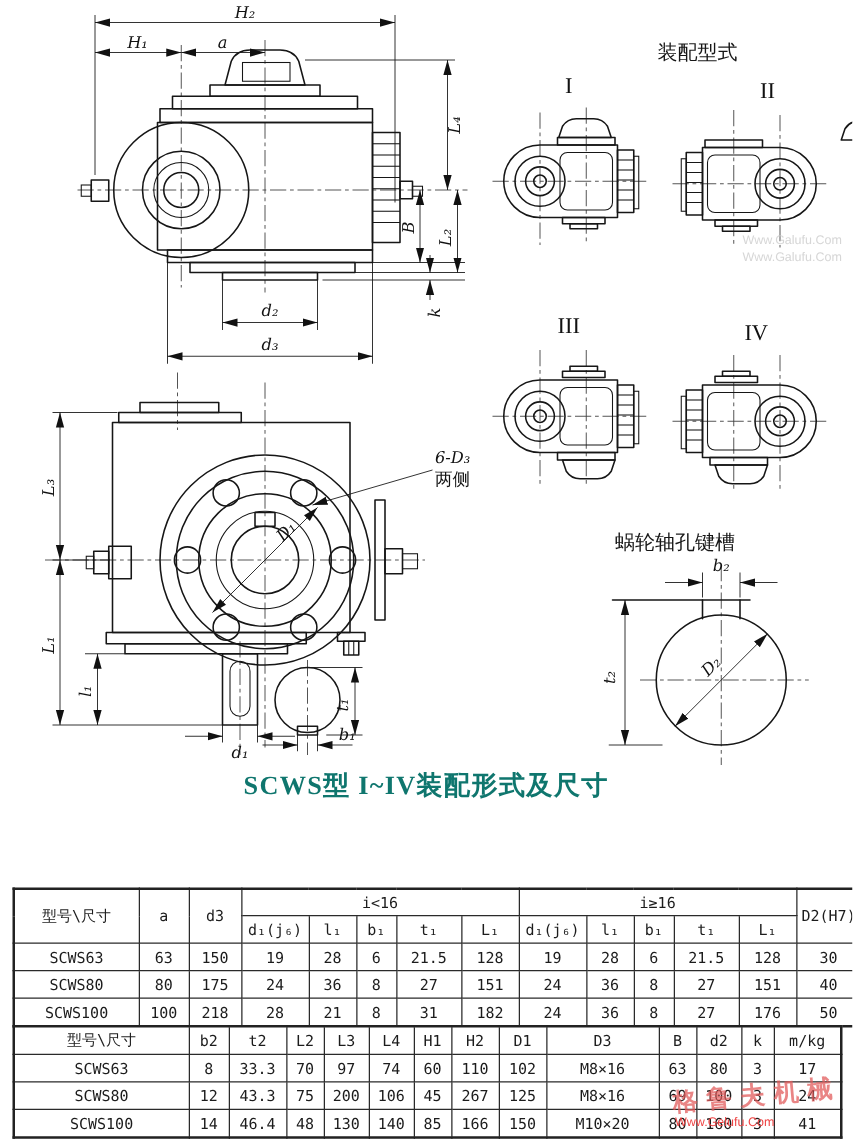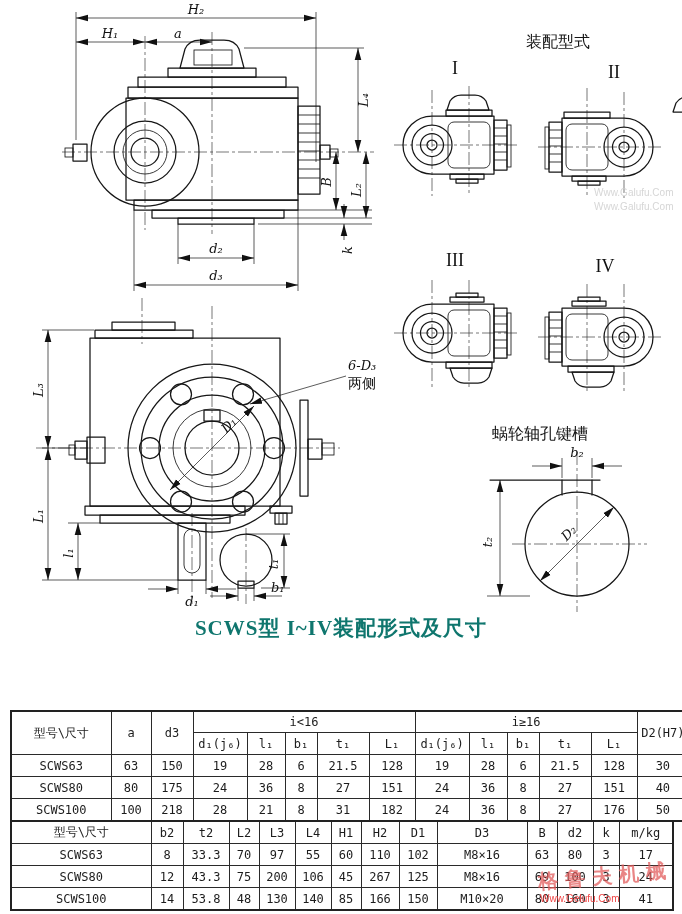--- a/index.html
+++ b/index.html
@@ -461,21 +461,21 @@
           <th>m/kg</th>
         </tr>
       </thead>
       <tbody>
         <tr>
           <td>SCWS63</td>
             <td>8</td>
             <td>33.3</td>
             <td>70</td>
             <td>97</td>
-            <td>55</td>
+            <td>74</td>
             <td>60</td>
             <td>110</td>
             <td>102</td>
             <td>M8×16</td>
             <td>63</td>
             <td>80</td>
             <td>3</td>
             <td>17</td>
         </tr>
         <tr>
@@ -490,21 +490,21 @@
             <td>125</td>
             <td>M8×16</td>
             <td>69</td>
             <td>100</td>
             <td>3</td>
             <td>24</td>
         </tr>
         <tr>
           <td>SCWS100</td>
             <td>14</td>
-            <td>53.8</td>
+            <td>46.4</td>
             <td>48</td>
             <td>130</td>
             <td>140</td>
             <td>85</td>
             <td>166</td>
             <td>150</td>
             <td>M10×20</td>
             <td>80</td>
             <td>160</td>
             <td>3</td>

